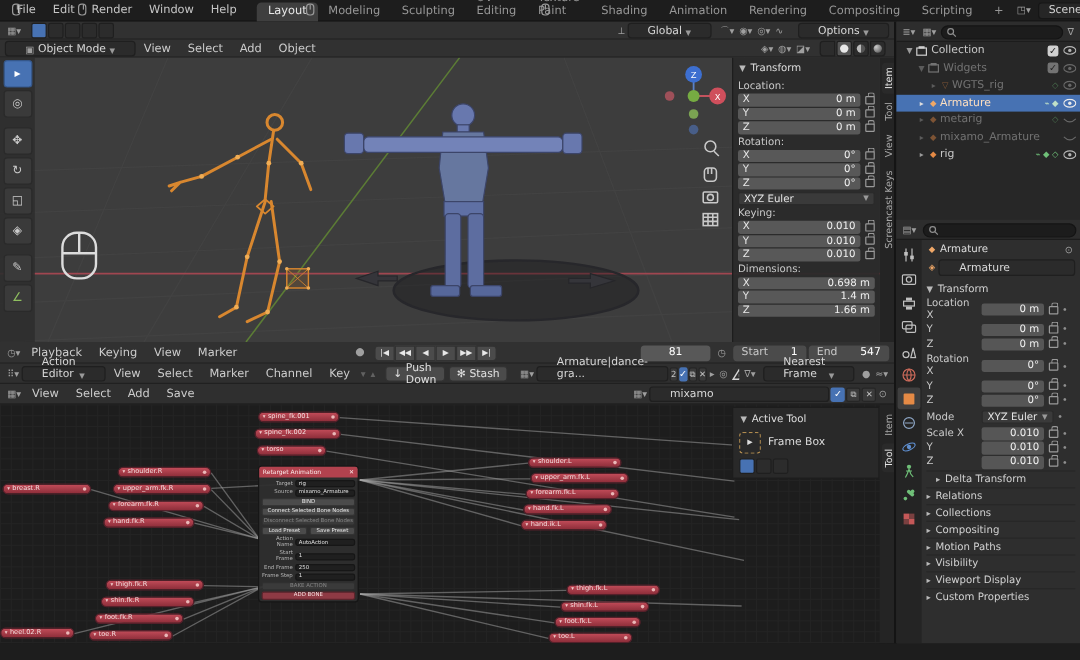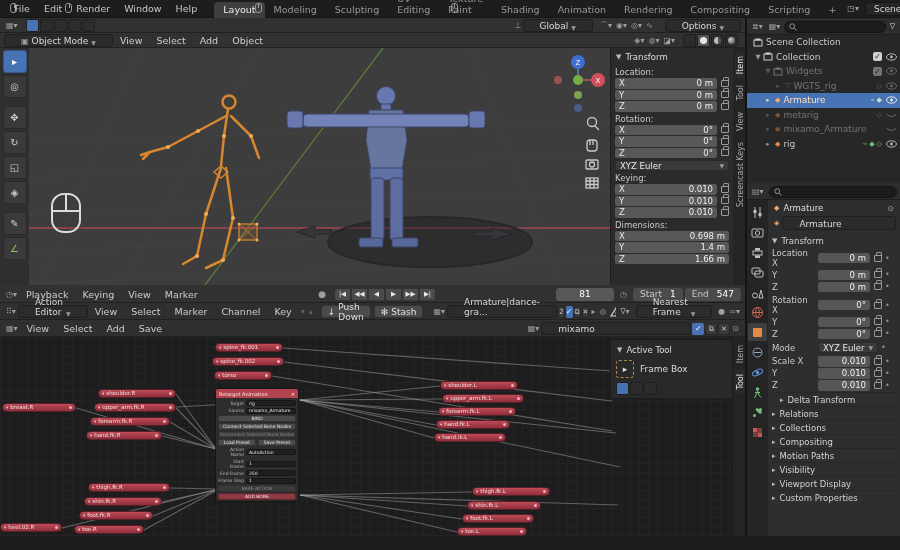--- a/index.html
+++ b/index.html
@@ -79,21 +79,21 @@
   .dot { color:#8f8f8f; font-size:8px; margin-left:3px; }
   .panel-h { display:flex; align-items:center; height:14px; color:#d2d2d2; border-top:1px solid #272727; }
 
   
   #timeline { top:285px; height:18px; }
   #dopesheet { top:303px; height:17px; background:#2f2f2f; }
   #nodeheader { top:320px; height:17px; background:#2f2f2f; }
   .pb-btn { width:17px; height:13px; background:#4b4b4b; border:1px solid #323232; display:flex; align-items:center; justify-content:center; font-size:6.5px; color:#e8e8e8; }
   .pb-btn:first-child { border-radius:3px 0 0 3px; } .pb-btn:last-child { border-radius:0 3px 3px 0; }
   .frame-field { background:#585858; border-radius:3px; height:13px; width:58px; display:flex; align-items:center; justify-content:center; color:#fff; font-size:9px; }
-  .se-pill { background:#4b4b4b; border-radius:3px; height:13px; display:flex; align-items:center; padding:0 7px; gap:8px; font-size:9px; }
+  .se-pill { background:#4b4b4b; border-radius:3px; height:13px; display:flex; align-items:center; padding:0 7px; gap:19px; font-size:9px; }
   .se-pill .k { color:#c8c8c8; } .se-pill .v { color:#fff; }
   .shield { width:12px; height:12px; background:#4772b3; border-radius:2px; color:#fff; font-size:8px; display:flex; align-items:center; justify-content:center; margin-left:1px; }
   .ghost { width:12px; height:12px; background:#3a3a3a; border:1px solid #262626; border-radius:2px; color:#c5c5c5; font-size:7px; display:flex; align-items:center; justify-content:center; margin-left:1px; }
 
   
   #nodecanvas { left:0; top:337px; width:747px; height:199px; background:#1d1d1d;
     background-image:linear-gradient(#232323 1px,transparent 1px),linear-gradient(90deg,#232323 1px,transparent 1px);
     background-size:9px 9px; overflow:hidden; }
   .nbar { position:absolute; height:9px; border-radius:4.5px; background:linear-gradient(#c04b58,#8e2e3a); border:1px solid #55202a;
     display:flex; align-items:center; justify-content:space-between; padding:0 3px; color:#f3dcdc; font-size:5.5px; line-height:1; white-space:nowrap; }
@@ -704,27 +704,20 @@
     <span class="mini-ic">▦▾</span>
     <div class="search">
       <svg width="8" height="8">
           <circle cx="3.2" cy="3.2" r="2.4" fill="none" stroke="#8f8f8f"></circle>
           <path d="M5 5 L7.5 7.5" stroke="#8f8f8f"></path>
         </svg>
     </div>
     <span class="mini-ic">∇</span>
   </div>
   <div class="ol-row" style="padding-left:6px">
-    <svg width="10" height="9">
-        <rect x="1" y="2" width="8" height="6" fill="none" stroke="#cfcfcf"></rect>
-        <rect x="2.5" y="0.5" width="5" height="2" fill="#cfcfcf"></rect>
-      </svg>
-    <span class="lbl">Scene Collection</span>
-  </div>
-  <div class="ol-row" style="padding-left:6px">
     <span class="ol-exp">▼</span>
     <svg width="10" height="9">
         <rect x="1" y="2" width="8" height="6" fill="none" stroke="#cfcfcf"></rect>
         <rect x="2.5" y="0.5" width="5" height="2" fill="#cfcfcf"></rect>
       </svg>
     <span class="lbl">Collection</span>
       <div class="grow"></div>
     <span class="cb">✓</span>
     <svg class="eye" width="11" height="8">
         <ellipse cx="5.5" cy="4" rx="5" ry="3.2" fill="none" stroke="#b5b5b5"></ellipse>

